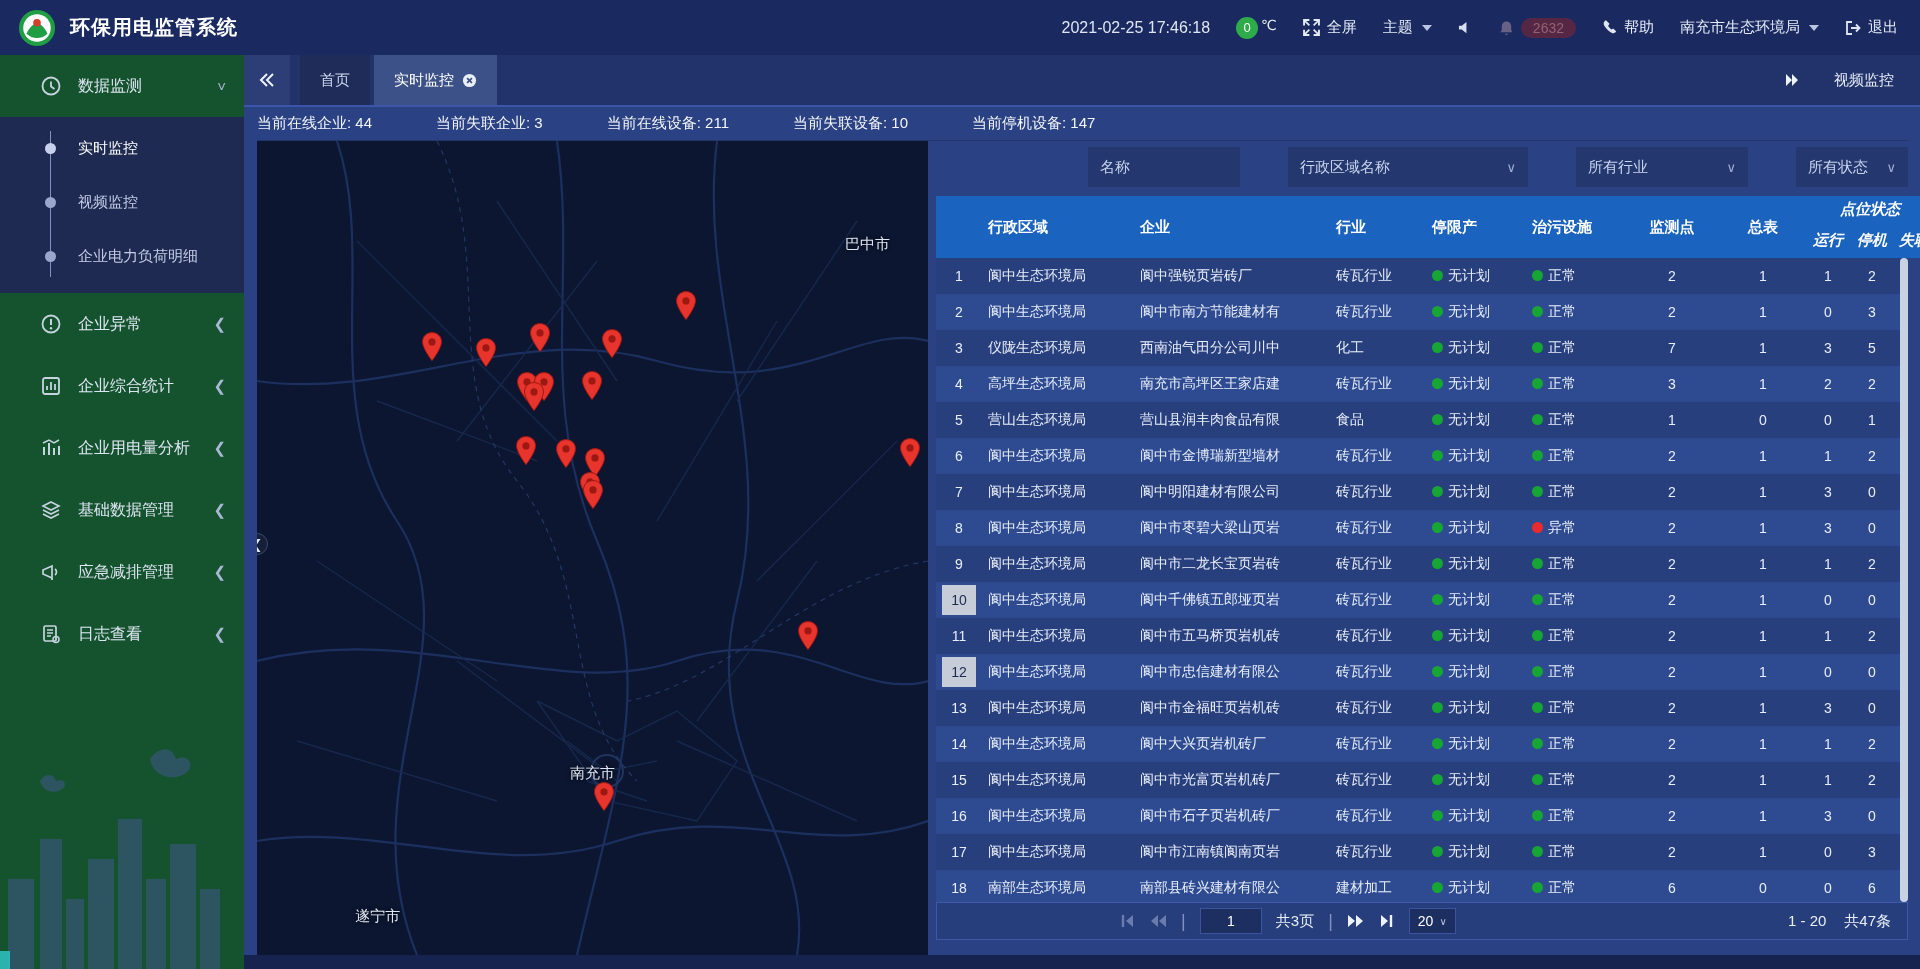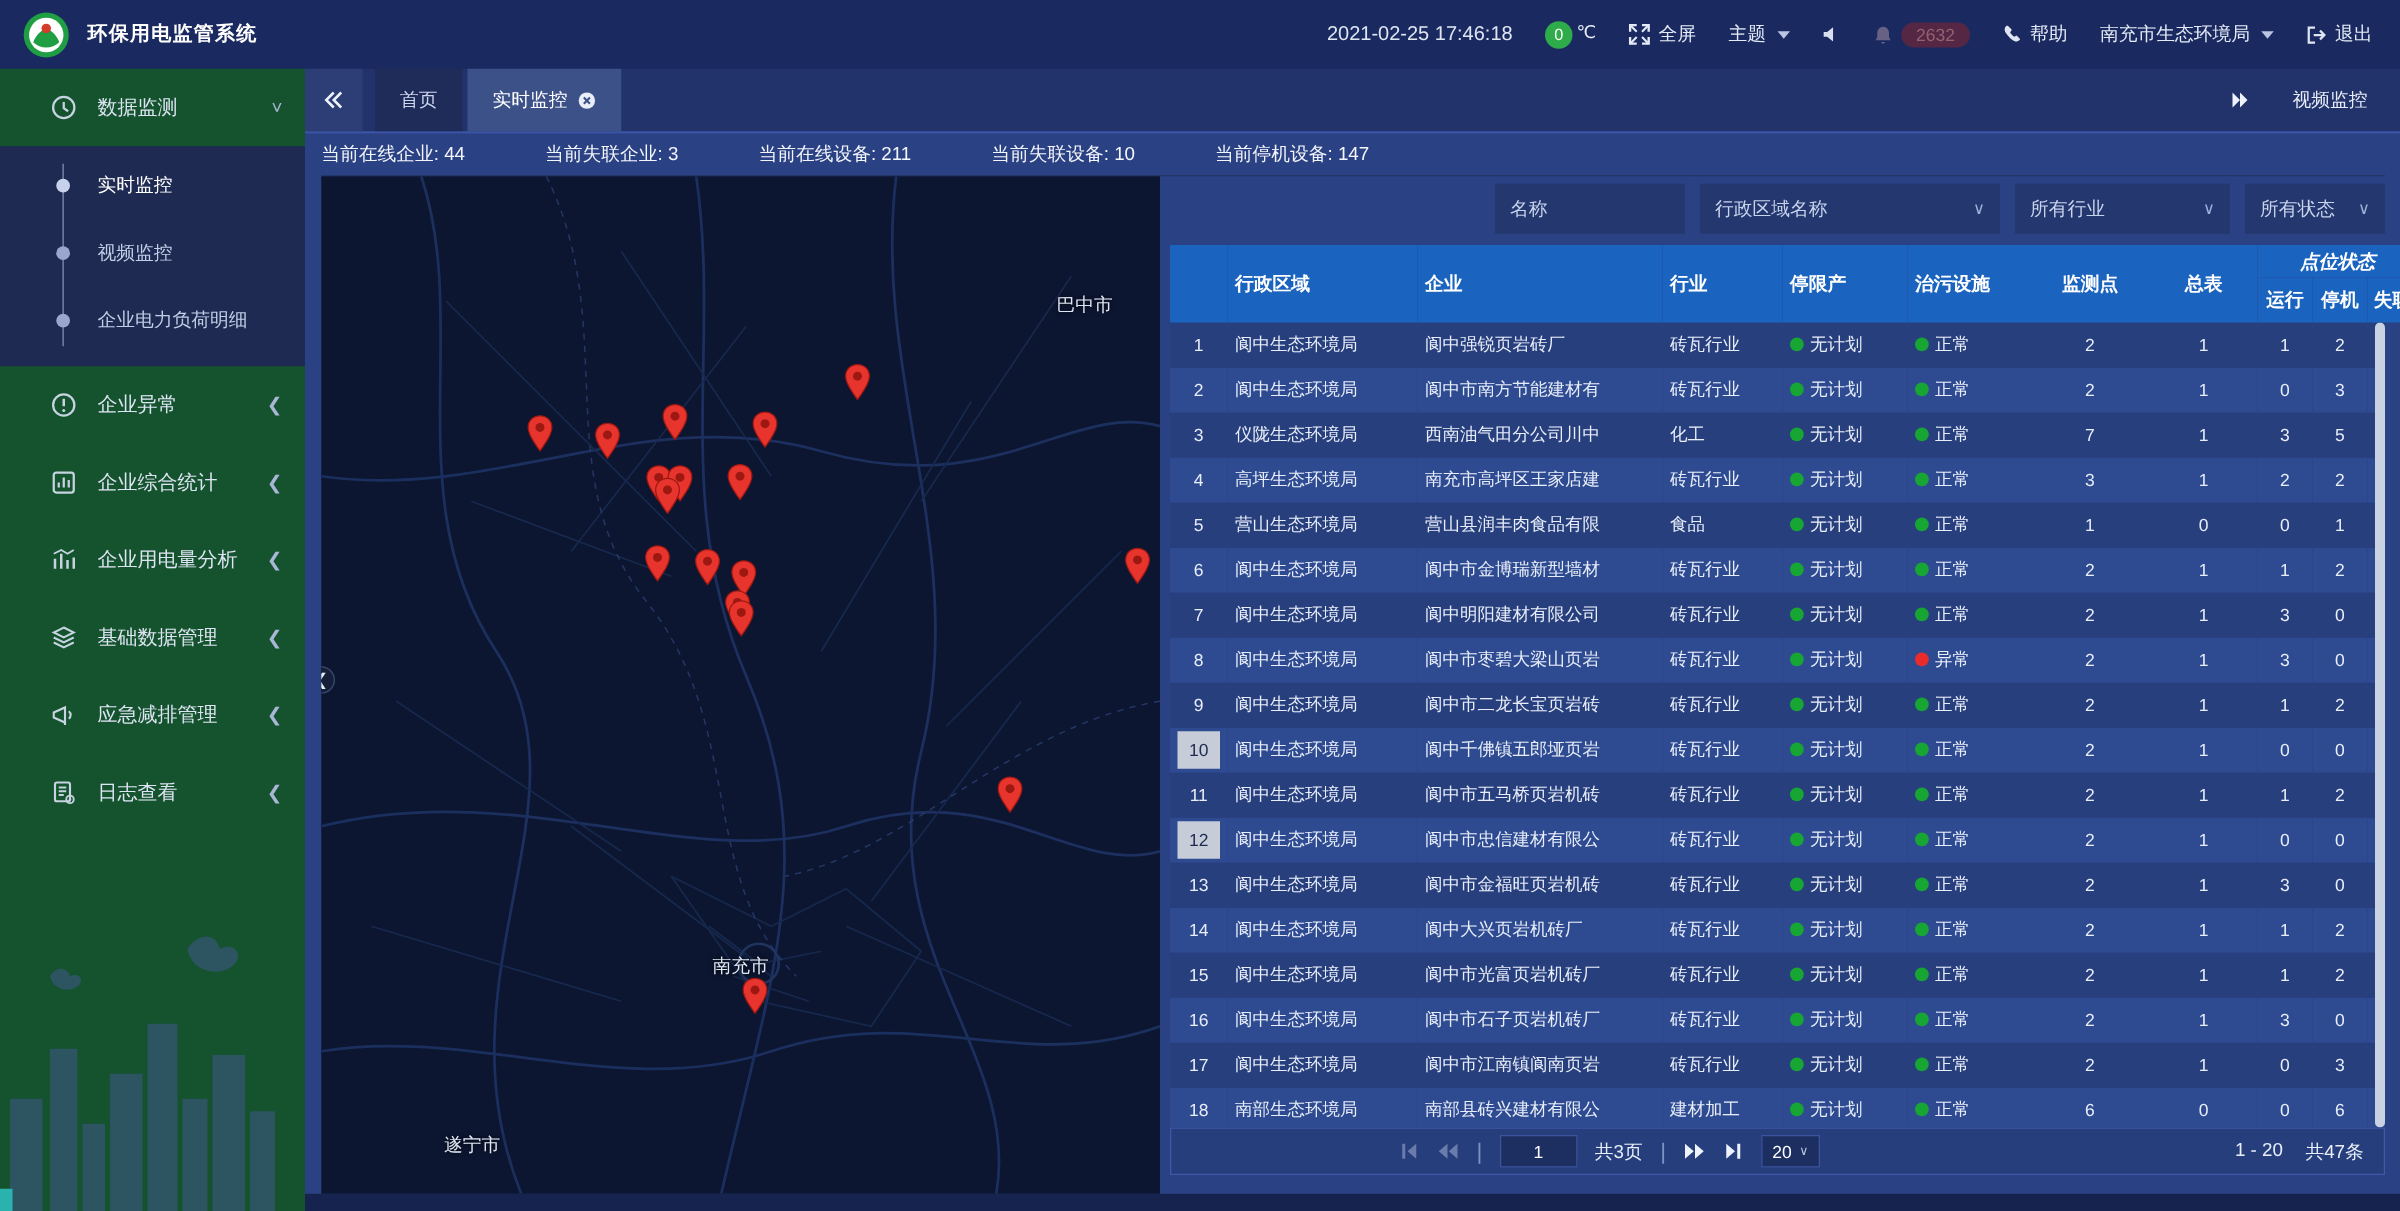--- a/index.html
+++ b/index.html
@@ -4,21 +4,21 @@
 <style>
   * { margin:0; padding:0; box-sizing:border-box; }
   html,body { width:1920px; height:969px; overflow:hidden; background:#16234e;
               font-family:"Liberation Sans","DejaVu Sans",sans-serif; }
   .app { width:1920px; height:969px; display:flex; flex-direction:column; }
 
   
   .topbar { height:55px; background:#1a2a61; display:flex; align-items:center;
             padding:0 22px 0 18px; color:#e8edf7; flex:0 0 auto; }
   .logo { width:38px; height:38px; margin-right:14px; }
-  .app-title { font-size:16px; font-weight:bold; letter-spacing:1px; color:#ffffff; }
+  .app-title { font-size:20px; font-weight:bold; letter-spacing:1px; color:#ffffff; }
   .topbar-right { margin-left:auto; display:flex; align-items:center; gap:26px; font-size:15px; }
   .datetime { font-size:16px; color:#dfe6f2; }
   .temp { display:flex; align-items:flex-start; gap:3px; }
   .temp-badge { width:22px; height:22px; border-radius:50%; background:#2fac4a; color:#fff;
                 font-size:13px; display:flex; align-items:center; justify-content:center; }
   .temp-unit { font-size:14px; }
   .tb-item { display:flex; align-items:center; gap:7px; cursor:pointer; color:#e4eaf6; }
   .tb-item svg { display:block; }
   .caret-down { width:0; height:0; border-left:5px solid transparent; border-right:5px solid transparent;
                 border-top:6px solid #b9c5e2; display:inline-block; margin-left:2px; }
@@ -78,28 +78,28 @@
   .collapse-handle { position:absolute; left:-11px; top:48.2%; width:22px; height:22px; border-radius:50%;
                      background:#161f38; border:1px solid #3a4a6e; color:#e8edf8; display:flex;
                      align-items:center; justify-content:center; font-size:13px; cursor:pointer; z-index:5; }
 
   
   .right-panel { flex:1; margin-left:8px; display:flex; flex-direction:column; min-width:0; }
   .filterbar { height:40px; margin:6px 0 9px 2px; display:flex; gap:12px;justify-content:flex-end; }
   .f-box { background:#24386f; height:40px; display:flex; align-items:center; padding:0 12px;
            color:#c8d3ec; font-size:15px; }
   .f-input { width:152px; }
-  .f-select { cursor:pointer; justify-content:space-between; }
+  .f-select { cursor:pointer; justify-content:space-between;margin-left:36px; }
   .f-select .sel-caret { color:#9fb0d8; font-size:13px; margin-left:14px; }
   .w-region { width:240px; } .w-industry { width:172px; } .w-status { width:112px; }
 
   table.grid { width:100%; border-collapse:collapse; table-layout:fixed; }
   thead th { background:#1a63be; color:#ffffff; font-size:15px; font-weight:bold; }
   thead tr.h1 th { height:26px; }
-  thead tr.h2 th { height:36px; }
+  thead tr.h2 th { height:36px;font-style:italic; }
   th.group { font-style:italic; }
   tbody td { height:36px; font-size:14px; color:#e8eef9; overflow:hidden; white-space:nowrap;
              text-overflow:clip; }
   tbody tr.odd  td { background:#283f7e; }
   tbody tr.even td { background:#2e4b92; }
   td.c, th.c { text-align:center; }
   td.l, th.l { text-align:left; padding-left:6px; }
   td.no { text-align:center; }
   td.no .nobox { display:inline-block; min-width:34px; padding:7px 0; }
   td.no.selected .nobox { background:#c6cdd9; color:#1d2b50; }

